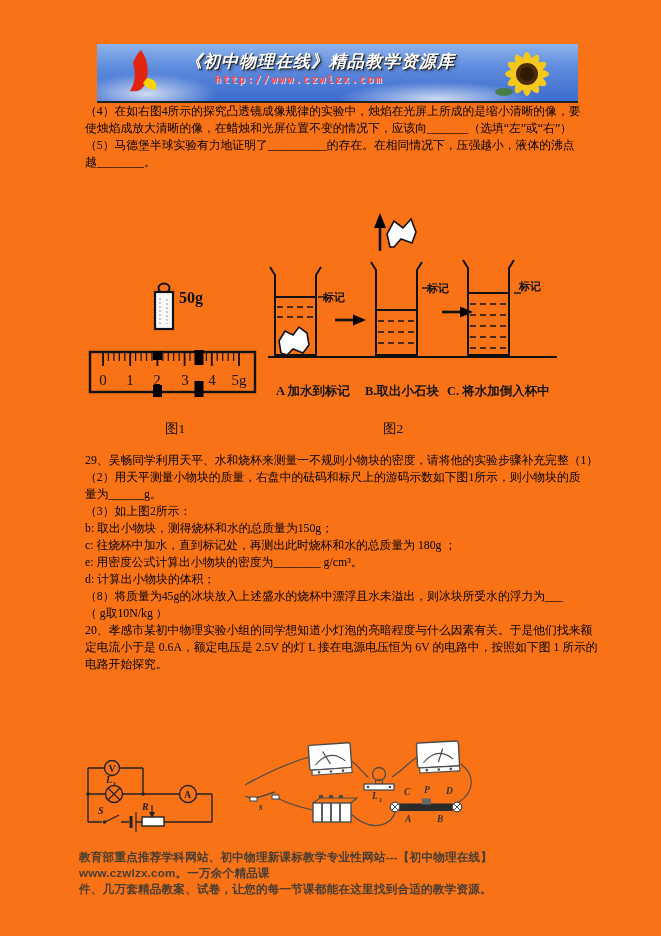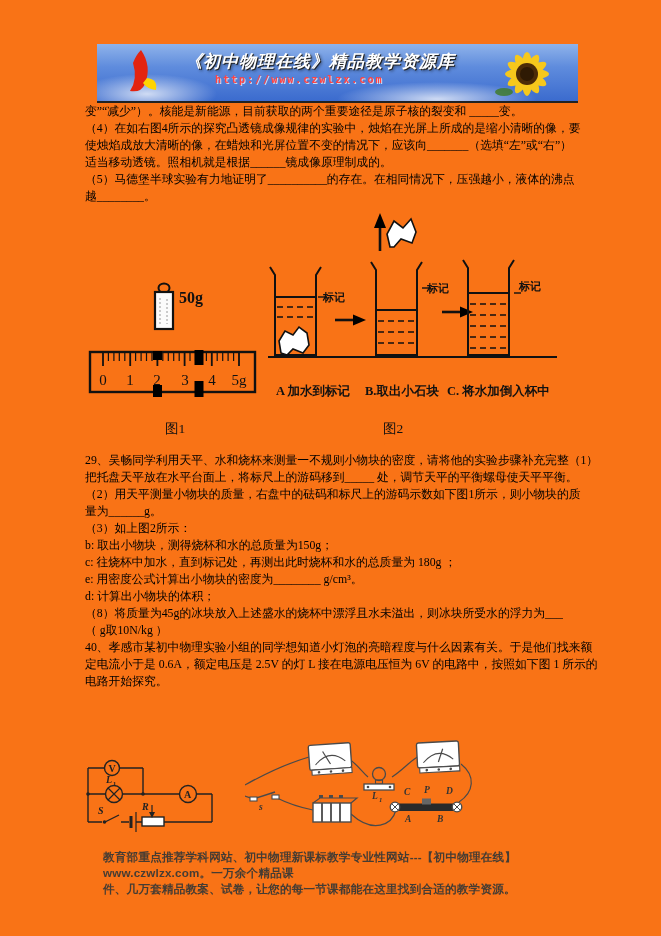--- a/index.html
+++ b/index.html
@@ -27,21 +27,21 @@
   .textblock .line{white-space:nowrap;}
   .tb-intro{top:103px;}
   .tb-q29{top:452px;line-height:17px;}
   
   .figs{position:absolute;left:85px;top:205px;}
   .schem{position:absolute;left:85px;top:755px;}
   .photo{position:absolute;left:245px;top:737px;}
   
   .footer{position:absolute;left:79px;top:849px;width:505px;
       font-family:"Liberation Sans","DejaVu Sans",sans-serif;
-      font-weight:bold;font-size:11.6px;line-height:16px;color:#453c33;letter-spacing:.2px;margin-left:24px;}
+      font-weight:bold;font-size:11.6px;line-height:16px;color:#453c33;letter-spacing:.2px;}
   svg text{font-family:"Liberation Serif","DejaVu Serif",serif;}
 </style>
 </head>
 <body>
 
 <div class="page">
 
   <div class="banner">
     <div class="cloud c1"></div>
     <div class="cloud c2"></div>
@@ -60,24 +60,22 @@
         <ellipse cx="33" cy="22" rx="22" ry="6" fill="#f6c81c" transform="rotate(90 33 22)"></ellipse>
         <ellipse cx="33" cy="22" rx="22" ry="6" fill="#f6c81c" transform="rotate(120 33 22)"></ellipse>
         <ellipse cx="33" cy="22" rx="22" ry="6" fill="#f6c81c" transform="rotate(150 33 22)"></ellipse>
       </g>
       <circle cx="33" cy="22" r="11" fill="#4c2c08"></circle>
       <circle cx="33" cy="22" r="7" fill="#2f1a04"></circle>
     </svg>
   </div>
 
   <div class="textblock tb-intro">
-    <div class="line">变”“减少”）。核能是新能源，目前获取的两个重要途径是原子核的裂变和 _____变。</div>
     <div class="line">（4）在如右图4所示的探究凸透镜成像规律的实验中，烛焰在光屏上所成的是缩小清晰的像，要</div>
     <div class="line">使烛焰成放大清晰的像，在蜡烛和光屏位置不变的情况下，应该向_______（选填“左”或“右”）</div>
-    <div class="line">适当移动透镜。照相机就是根据______镜成像原理制成的。</div>
     <div class="line">（5）马德堡半球实验有力地证明了__________的存在。在相同情况下，压强越小，液体的沸点</div>
     <div class="line">越________。</div>
   </div>
 
   <svg class="figs" width="480" height="240" viewBox="0 0 480 240">
 
     <g stroke="#111" fill="none">
 
       <ellipse cx="79" cy="83" rx="5.5" ry="4.5" stroke-width="2"></ellipse>
       <rect x="70" y="87" width="18" height="37" stroke-width="2.2" fill="#fbfbfb"></rect>
@@ -144,31 +142,30 @@
         <text x="191" y="190">A 加水到标记</text>
         <text x="280" y="190">B.取出小石块</text>
         <text x="362" y="190">C. 将水加倒入杯中</text>
       </g>
       <text x="298" y="228" font-size="13.5" fill="#111" stroke="none">图2</text>
     </g>
   </svg>
 
   <div class="textblock tb-q29">
     <div class="line">29、吴畅同学利用天平、水和烧杯来测量一不规则小物块的密度，请将他的实验步骤补充完整（1）</div>
-    <div class="line">把托盘天平放在水平台面上，将标尺上的游码移到_____ 处，调节天平的平衡螺母使天平平衡。</div>
     <div class="line">（2）用天平测量小物块的质量，右盘中的砝码和标尺上的游码示数如下图1所示，则小物块的质</div>
     <div class="line">量为______g。</div>
     <div class="line">（3）如上图2所示：</div>
     <div class="line">b: 取出小物块，测得烧杯和水的总质量为150g；</div>
     <div class="line">c: 往烧杯中加水，直到标记处，再测出此时烧杯和水的总质量为 180g ；</div>
     <div class="line">e: 用密度公式计算出小物块的密度为________ g/cm³。</div>
     <div class="line">d: 计算出小物块的体积；</div>
     <div class="line">（8）将质量为45g的冰块放入上述盛水的烧杯中漂浮且水未溢出，则冰块所受水的浮力为___</div>
     <div class="line">（ g取10N/kg ）</div>
-    <div class="line">40、孝感市某初中物理实验小组的同学想知道小灯泡的亮暗程度与什么因素有关。于是他们找来额</div>
+    <div class="line">20、孝感市某初中物理实验小组的同学想知道小灯泡的亮暗程度与什么因素有关。于是他们找来额</div>
     <div class="line">定电流小于是 0.6A，额定电压是 2.5V 的灯 L 接在电源电压恒为 6V 的电路中，按照如下图 1 所示的</div>
     <div class="line">电路开始探究。</div>
   </div>
 
   <svg class="schem" width="140" height="85" viewBox="0 0 140 85">
     <g stroke="#222" fill="none" stroke-width="1.4">
       <path d="M3,13 V67"></path>
       <path d="M3,13 H19 M35,13 H58 M58,13 V39"></path>
       <circle cx="27" cy="13" r="7.5"></circle>
       <path d="M3,39 H20 M38,39 H94 M112,39 H127 M127,39 V67"></path>

